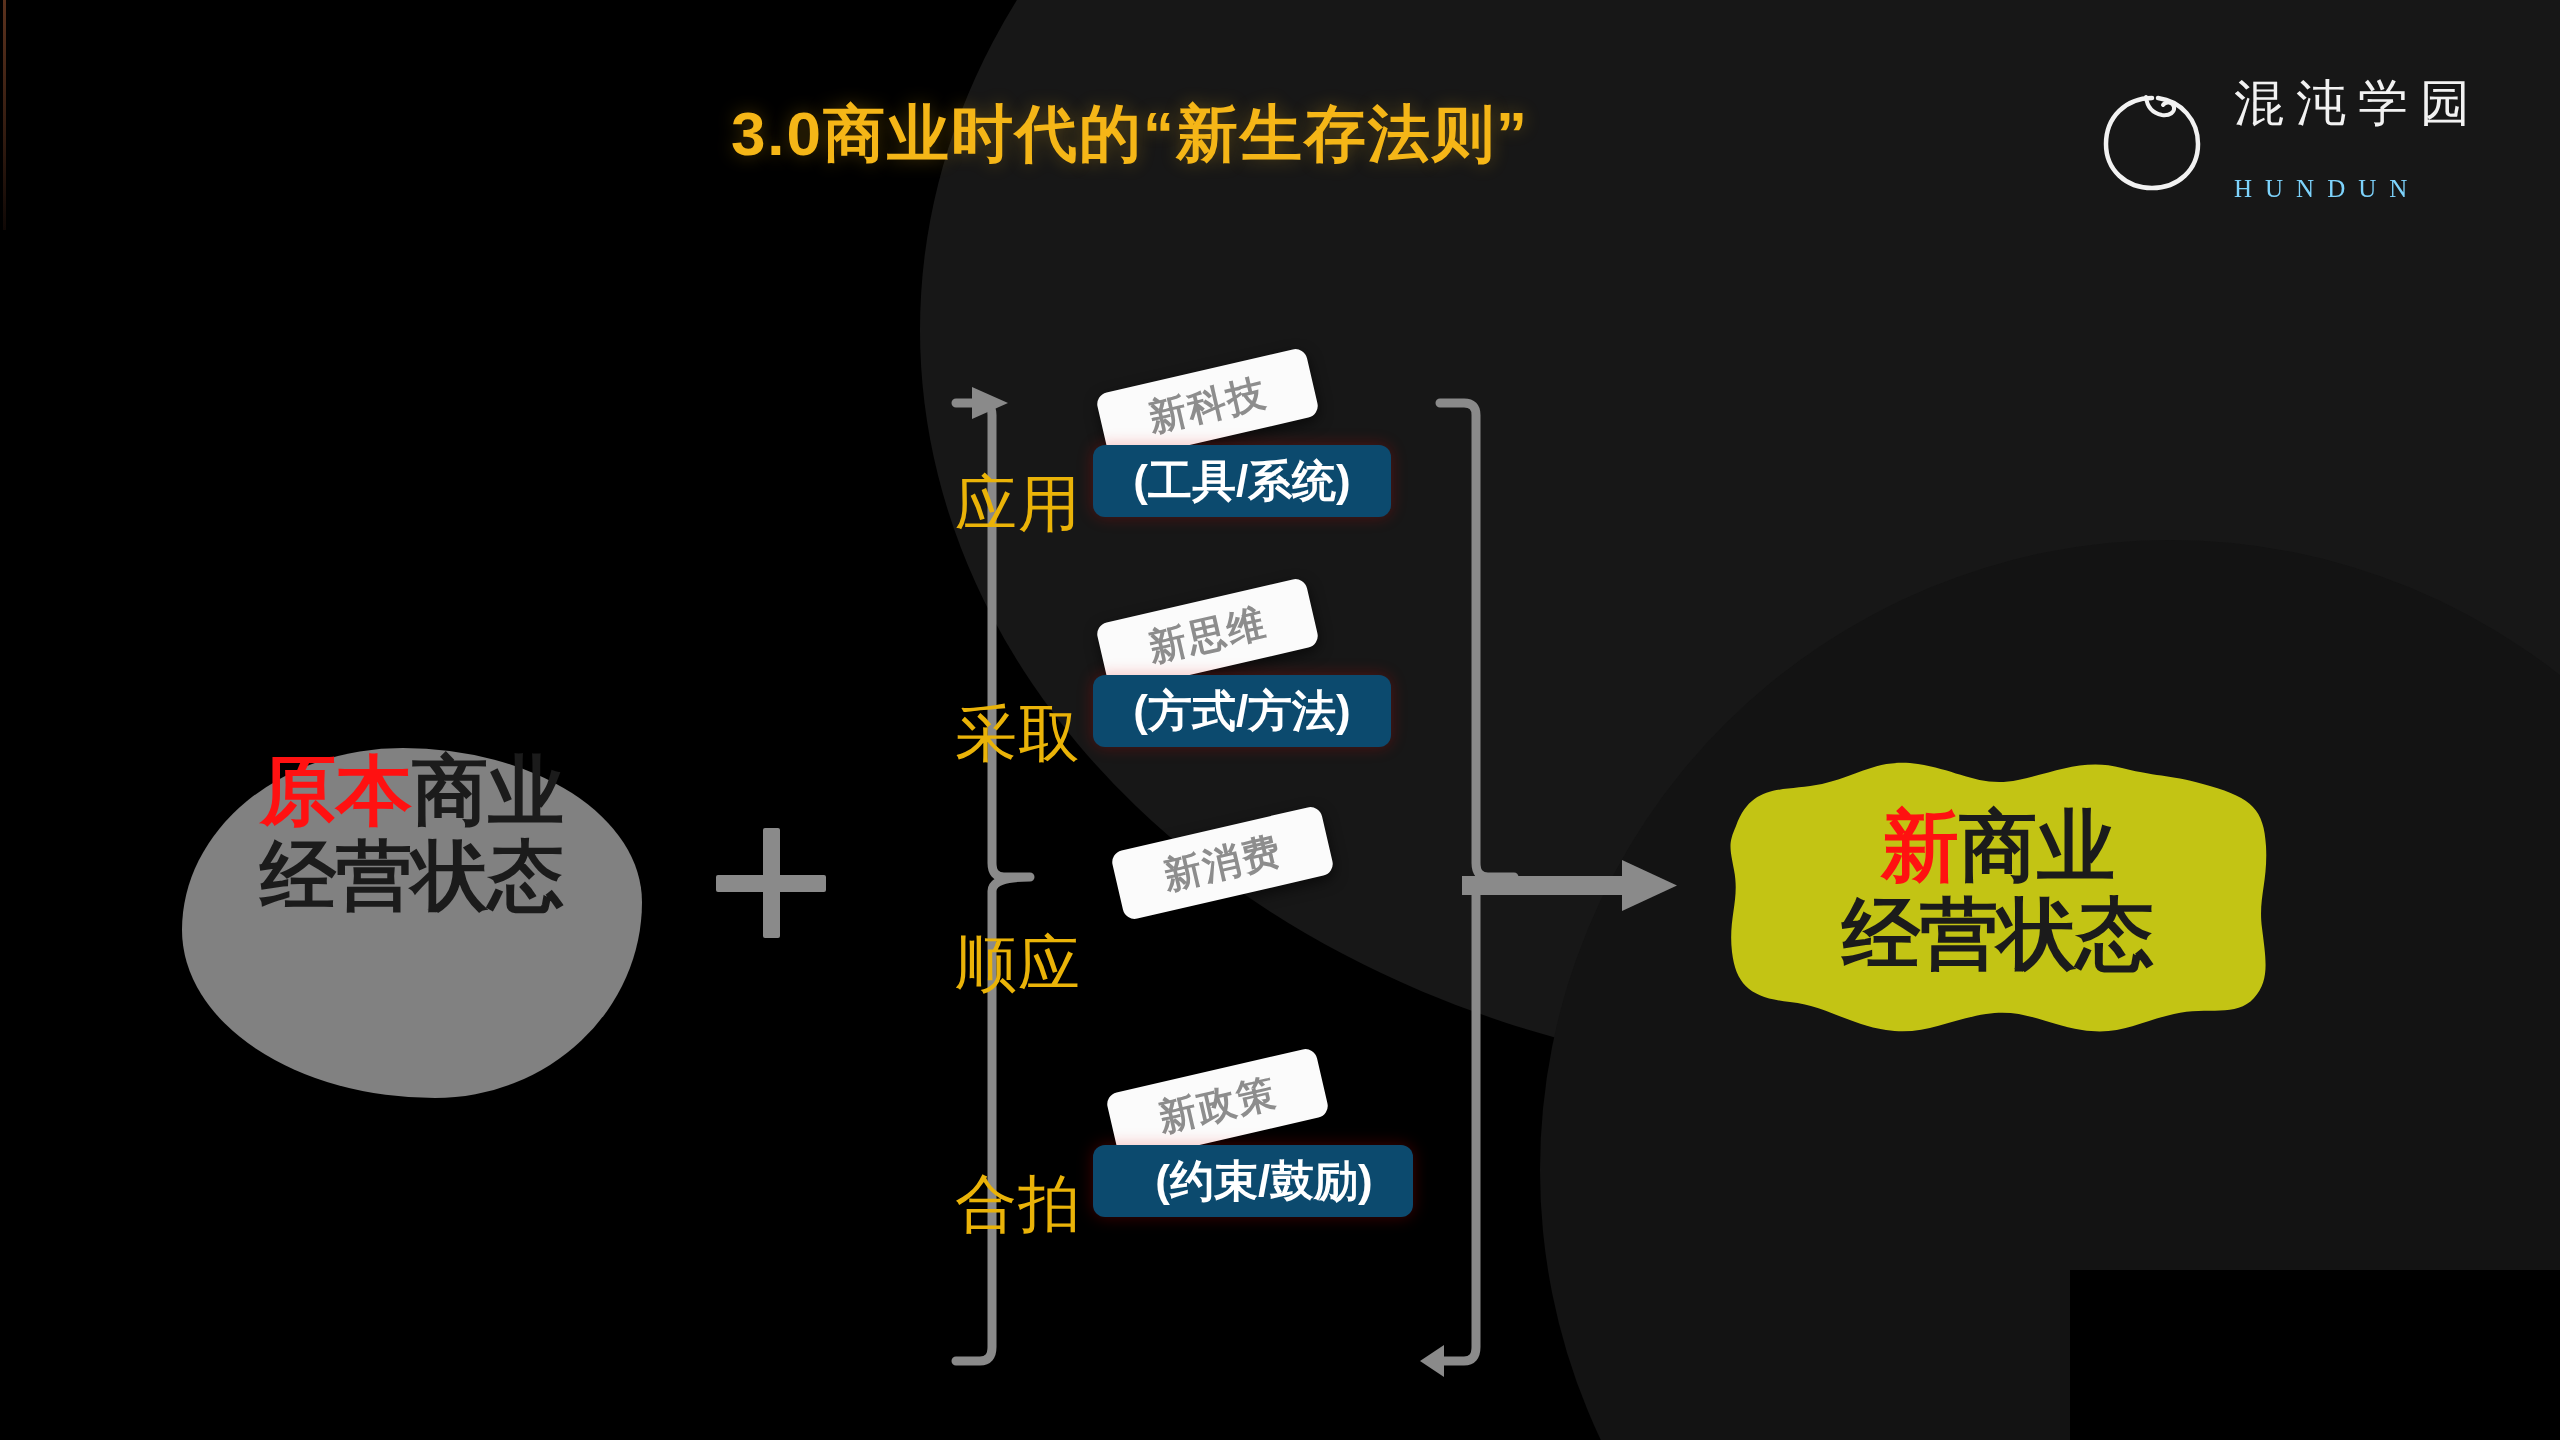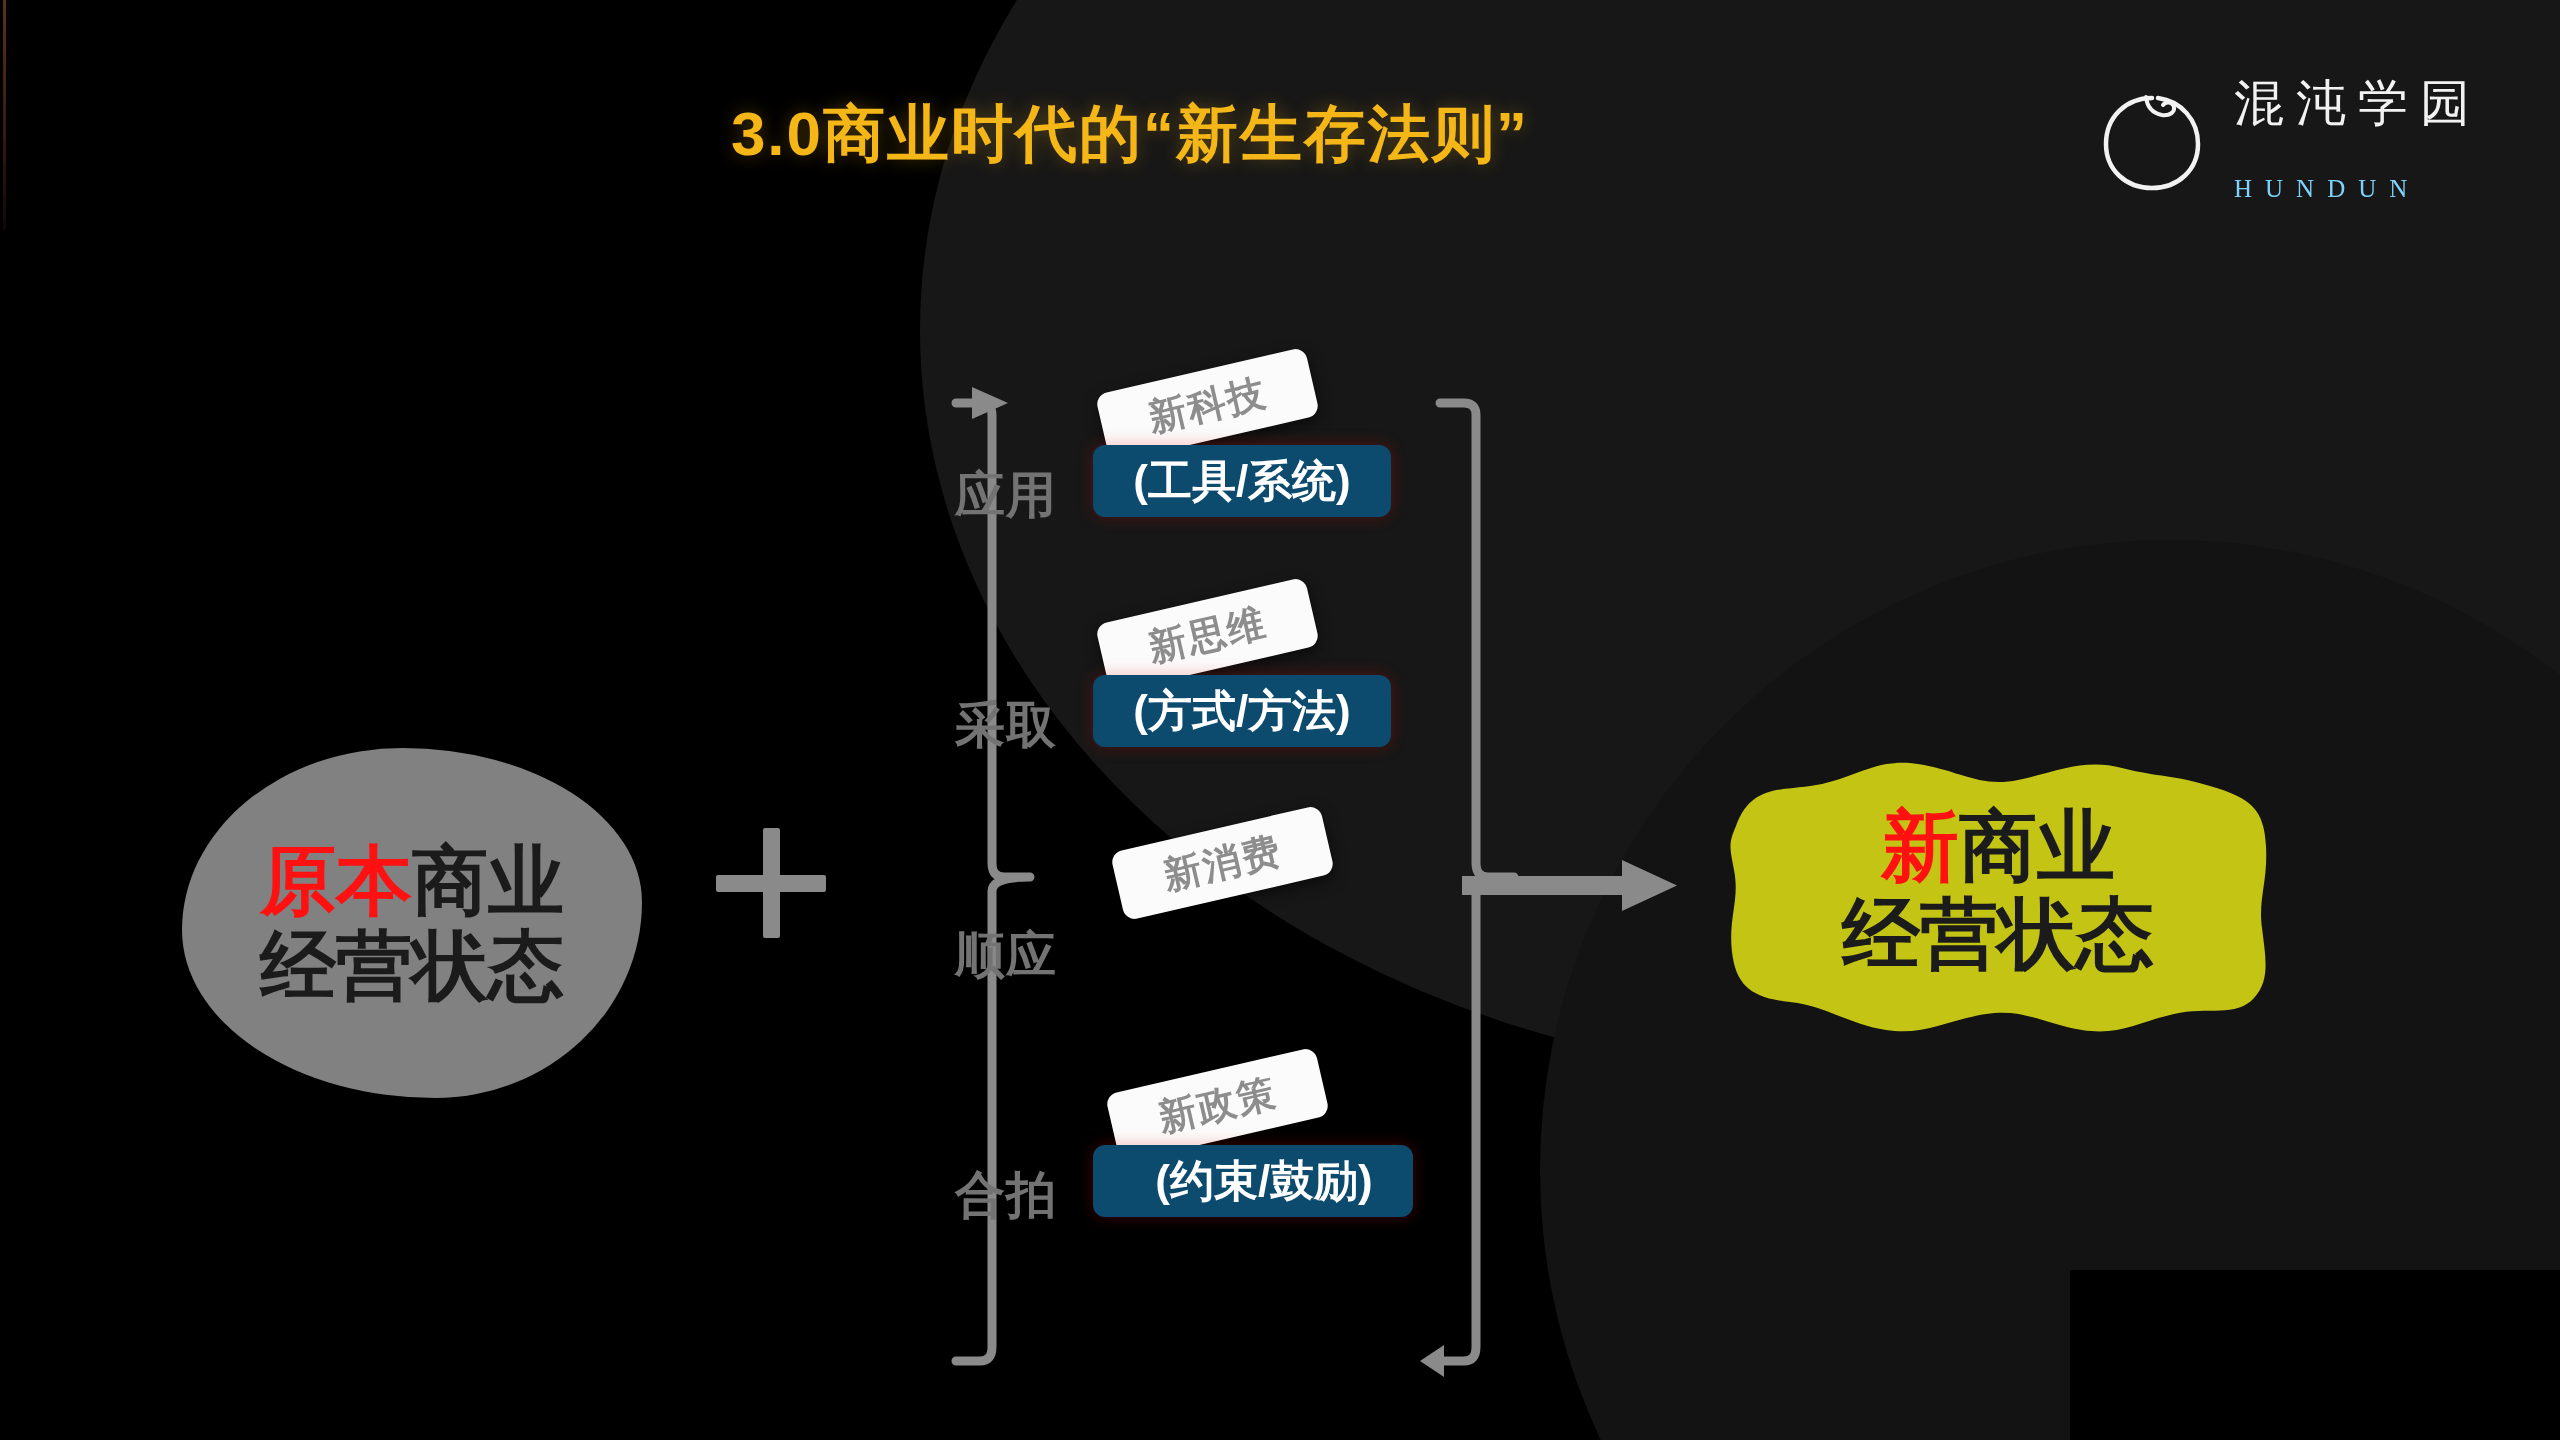--- a/index.html
+++ b/index.html
@@ -119,21 +119,20 @@
     background: #818181;
     border-radius: 48% 52% 45% 55% / 52% 44% 56% 48%;
     filter: blur(0.4px);
   }
   .blob-left .txt {
     position: absolute;
     inset: 0;
     display: flex;
     flex-direction: column;
     align-items: center;
-    justify-content: center;
     line-height: 1.12;
   }
   .blob-left .l1 { font-size: 76px; font-weight: 700; white-space: nowrap; }
   .blob-left .l2 { font-size: 76px; font-weight: 700; white-space: nowrap; color:#1b1b1b; }
   .accent-red { color: #ff1111; }
   .dark-ink   { color: #1b1b1b; }
 
   
   .plus-sign {
     position: absolute;
@@ -161,23 +160,23 @@
     left: 955px;
     top: 380px;
     width: 520px;
     height: 1010px;
   }
   .row { position: absolute; left: 0; width: 100%; height: 180px; }
   .row-label {
     position: absolute;
     left: 0;
     top: 82px;
-    color: #737373;
-    font-size: 50px;
-    font-weight: 700;
+    color: #eab308;
+    font-size: 62px;
+    font-weight: 400;
     white-space: nowrap;
     letter-spacing: 1px;
   }
   .sticker {
     position: absolute;
     background: #fbfbfb;
     border-radius: 12px;
     box-shadow: 0 5px 14px rgba(0,0,0,.55);
     display: flex;
     align-items: center;

